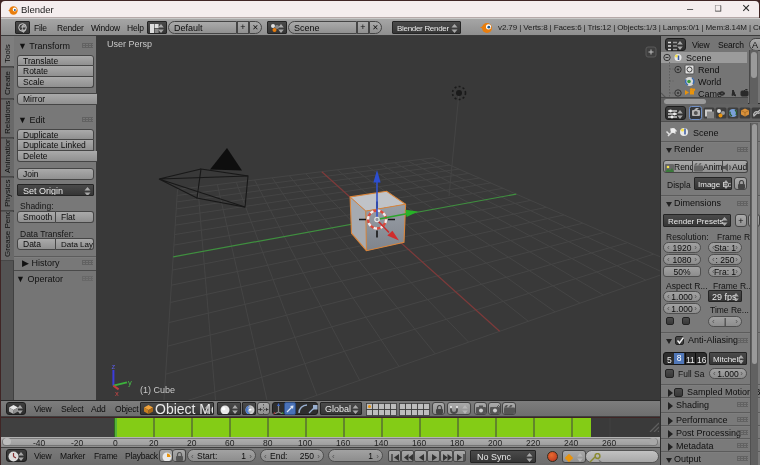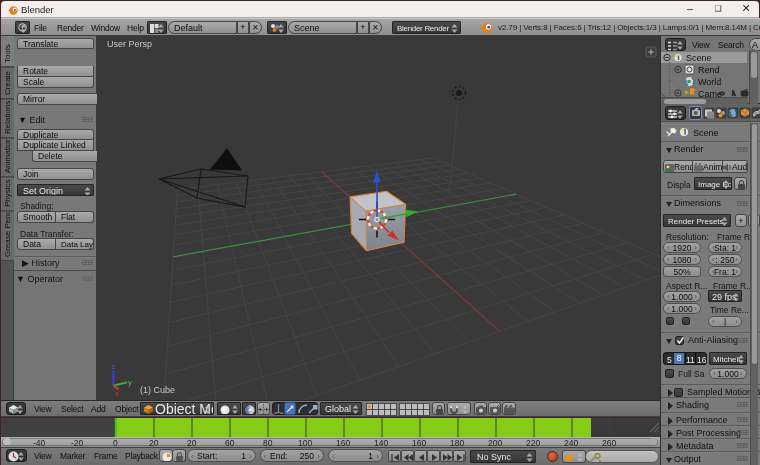--- a/index.html
+++ b/index.html
@@ -128,29 +128,29 @@
         <span>Physics</span>
       </div>
  <div class="vtab" style="top:176px;height:49px">
         <span style="font-size:8px">Grease Pencil</span>
       </div>
 </div>
 
 <div class="abs" id="tools">
  <div class="hdr" style="top:5px">▼ Transform</div>
       <div class="grip" style="right:3px;top:7px"></div>
- <div class="btn" style="left:3px;top:2px;width:77px;height:11px;border-radius:3px 3px 0 0;line-height:11px">Translate</div>
+ <div class="btn" style="left:3px;top:19px;width:77px;height:11px;border-radius:3px 3px 0 0;line-height:11px">Translate</div>
  <div class="btn" style="left:3px;top:30px;width:77px;height:11px;border-radius:0;border-top:none;line-height:10px">Rotate</div>
  <div class="btn" style="left:3px;top:41px;width:77px;height:11px;border-radius:0 0 3px 3px;border-top:none;line-height:10px">Scale</div>
  <div class="btn" style="left:3px;top:57px;width:85px;height:12px;line-height:11px">Mirror</div>
  <div class="hdr" style="top:79px">▼ Edit</div>
       <div class="grip" style="right:3px;top:81px"></div>
  <div class="btn" style="left:3px;top:93px;width:77px;height:11px;border-radius:3px 3px 0 0;line-height:11px">Duplicate</div>
  <div class="btn" style="left:3px;top:104px;width:77px;height:11px;border-radius:0;border-top:none;line-height:10px;font-size:8.5px">Duplicate Linked</div>
- <div class="btn" style="left:18px;top:115px;width:94px;height:11px;border-radius:0 0 3px 3px;border-top:none;line-height:10px">Delete</div>
+ <div class="btn" style="left:3px;top:115px;width:94px;height:11px;border-radius:0 0 3px 3px;border-top:none;line-height:10px">Delete</div>
  <div class="btn" style="left:3px;top:132px;width:77px;height:12px;line-height:11px">Join</div>
  <div class="dd" style="left:3px;top:148px;width:77px;height:12px"><span style="margin-left:5px;line-height:12px;display:inline-block">Set Origin</span><svg class="stepper" width="7" height="9" style="top:1.5px">
           <path d="M3.5 0 L6.5 3.5 H0.5 Z M3.5 9 L6.5 5.5 H0.5 Z" fill="#bbb"></path>
         </svg></div>
  <div class="lbl" style="top:165px">Shading:</div>
  <div class="btn" style="left:3px;top:175px;width:39px;height:12px;border-radius:3px 0 0 3px;line-height:11px">Smooth</div>
  <div class="btn" style="left:42px;top:175px;width:38px;height:12px;border-radius:0 3px 3px 0;border-left:none;line-height:11px">Flat</div>
  <div class="lbl" style="top:193px">Data Transfer:</div>
  <div class="btn" style="left:3px;top:202px;width:39px;height:12px;border-radius:3px 0 0 3px;line-height:11px">Data</div>
  <div class="btn" style="left:42px;top:202px;width:38px;height:12px;border-radius:0 3px 3px 0;border-left:none;line-height:11px;font-size:8px">Data Layo</div>

